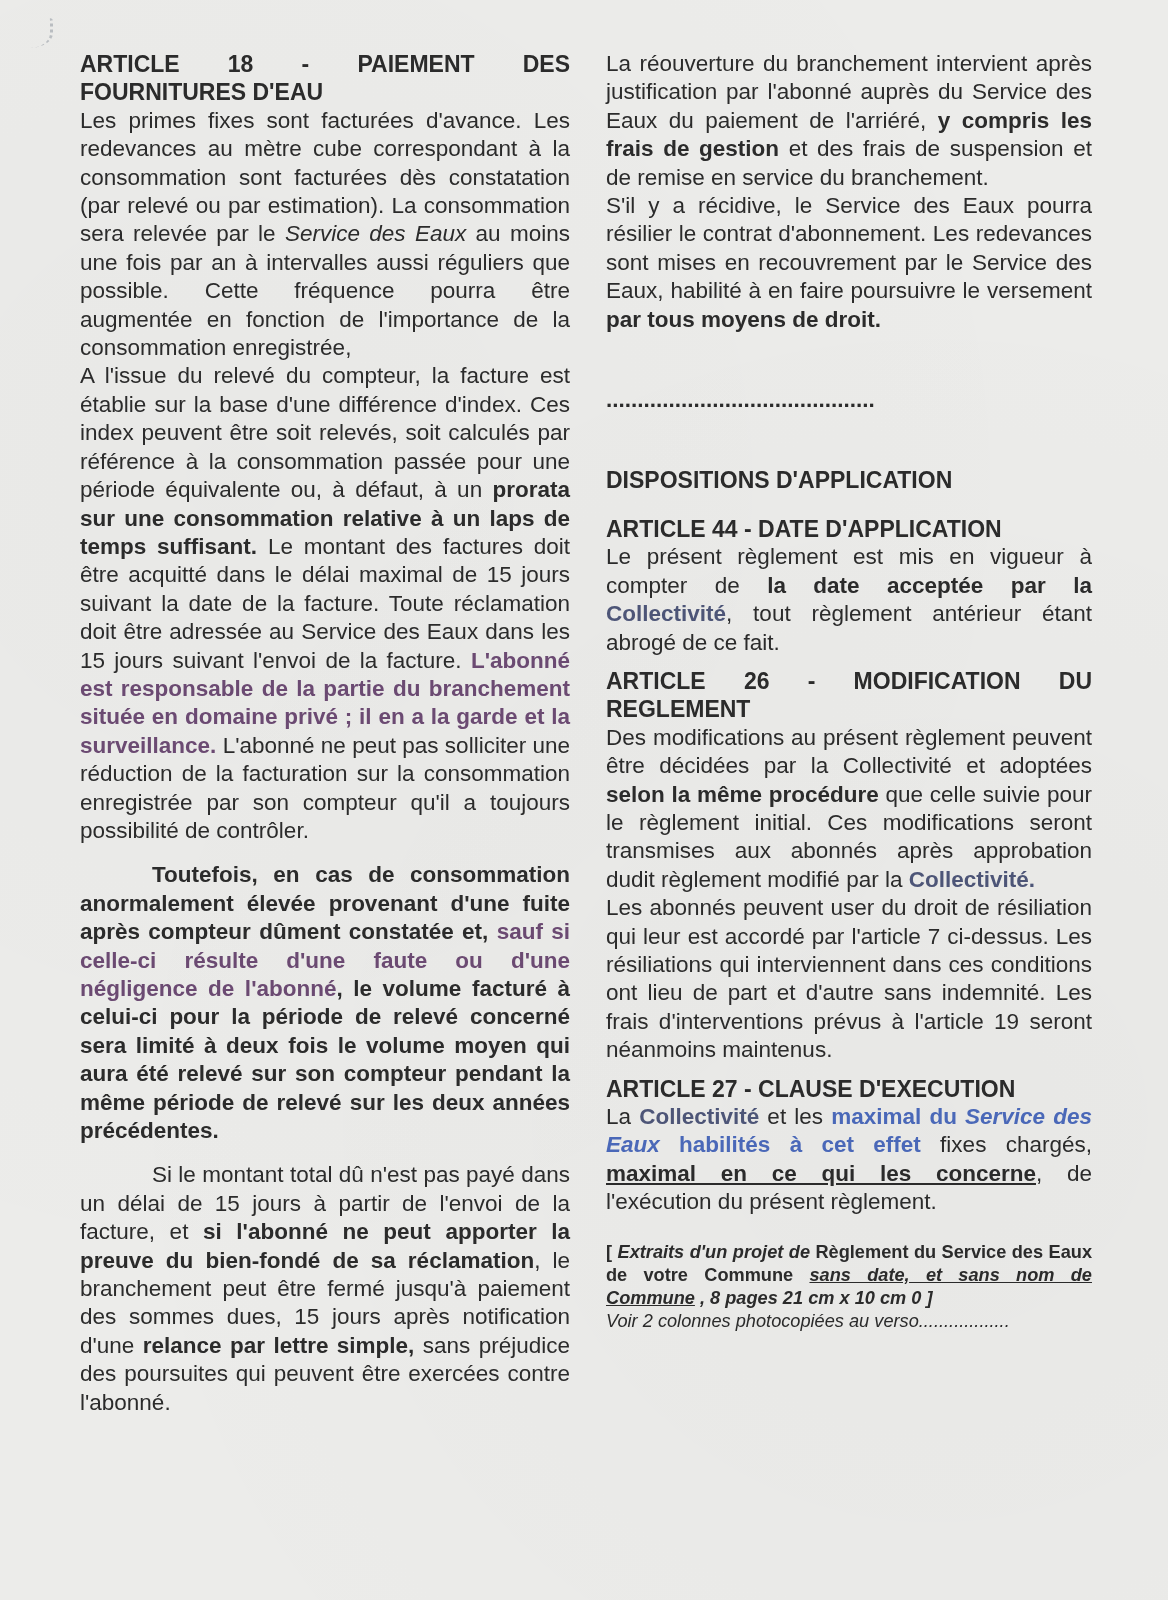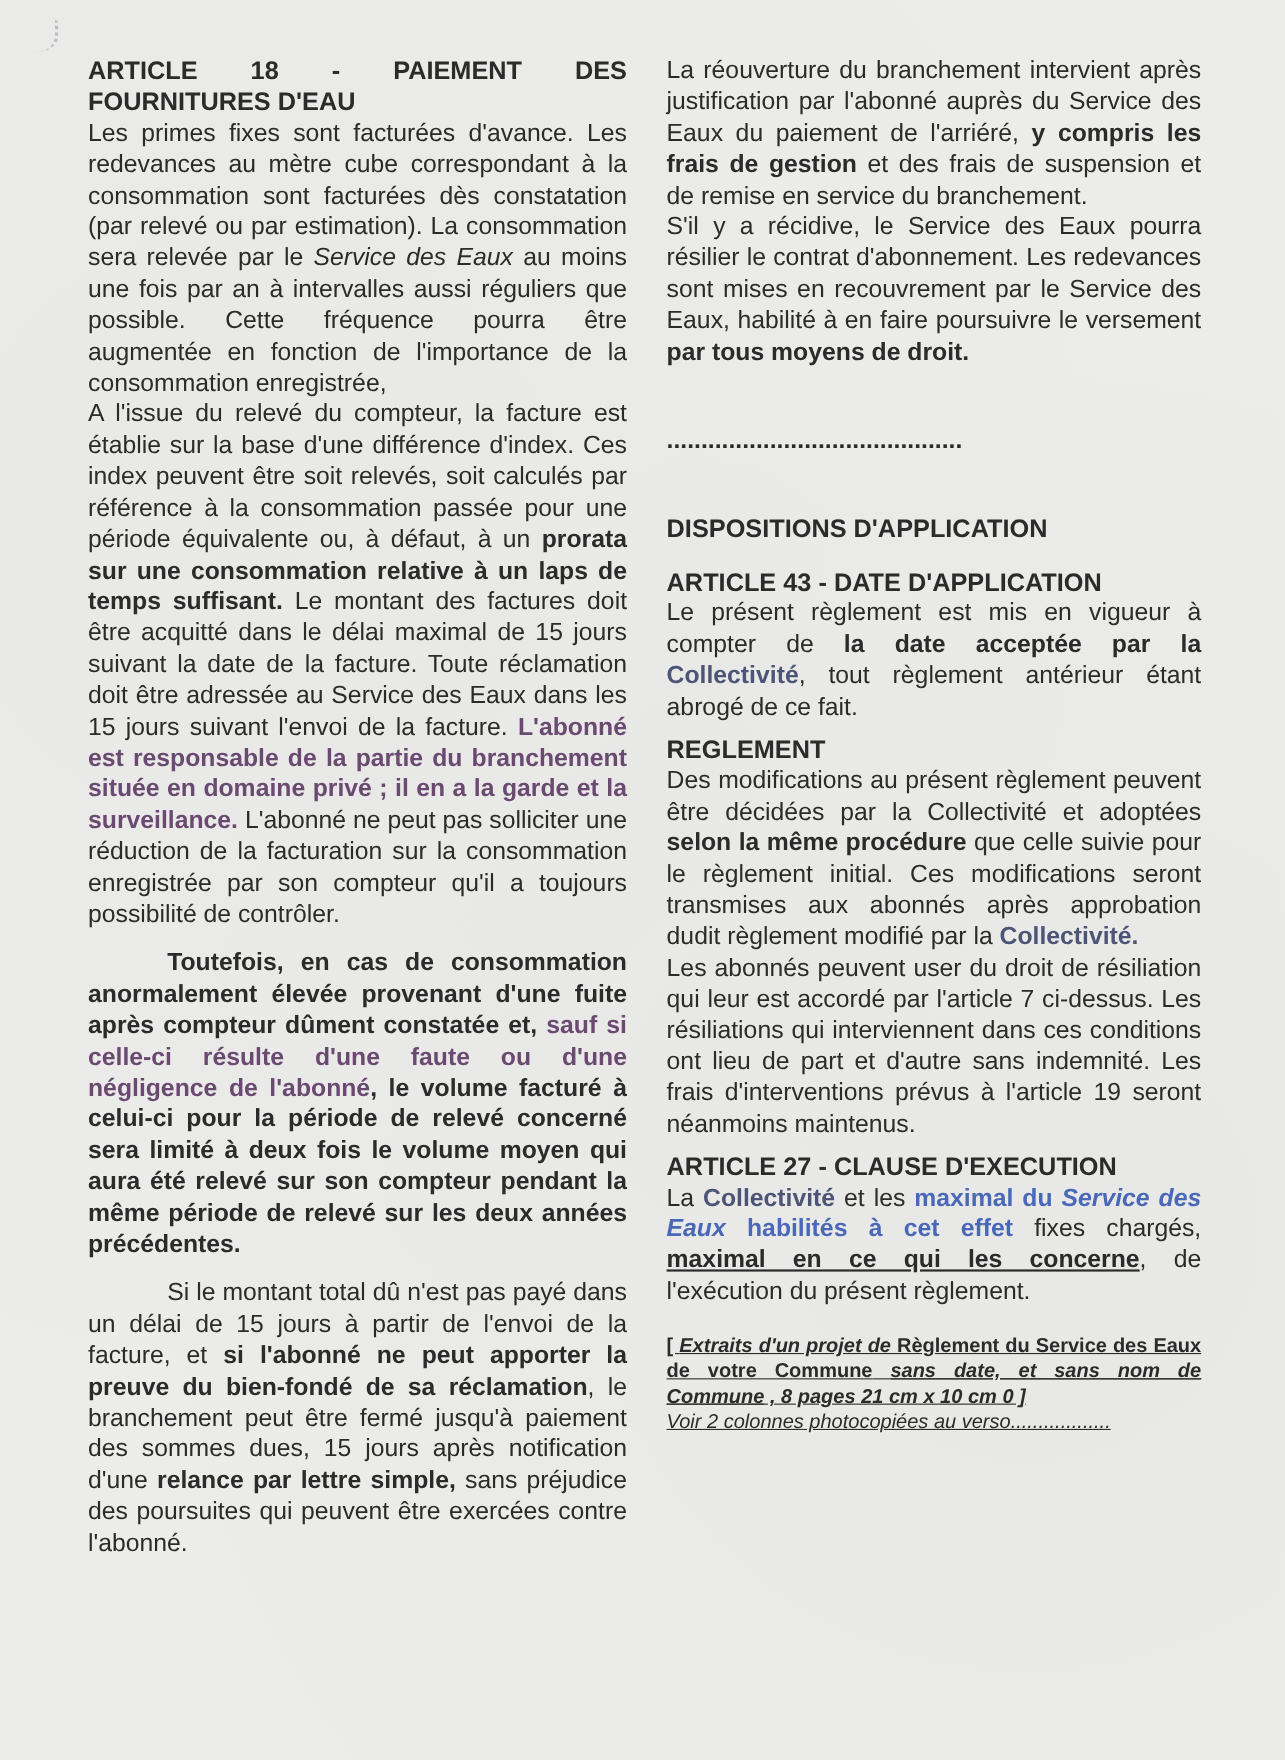--- a/index.html
+++ b/index.html
@@ -26,21 +26,21 @@
     .heading { font-weight: bold; font-size: 23px; }
     .spread { text-align-last: justify; }
     .indent { text-indent: 72px; margin-top: 16px; }
     .gap-sm { height: 10px; }
     .gap-md { height: 20px; }
     .gap-lg { height: 52px; }
     .dots { letter-spacing: 0px; font-weight: bold; }
     .chap { font-weight: bold; font-size: 23px; }
     .chap-line { display: inline-block; border-bottom: 2px solid #2b2b2b; width: 268px; line-height: 24px; }
     .fin { text-align: center; margin-top: 22px; }
-    .note { font-size: 18.2px; line-height: 23px; margin-top: 24px; text-decoration: underline; }
+    .note { font-size: 18.2px; line-height: 23px; margin-top: 24px; }
     .scan-mark { position: absolute; left: 8px; top: 18px; width: 42px; height: 30px;
       border-radius: 40% 10% 50% 20%; border-right: 3px dotted #9aa0a8; opacity: 0.6; }
   </style>
 </head>
 <body>
 
 <div class="page">
   <div class="scan-mark"></div>
 
   <div class="col col-left">
@@ -78,27 +78,34 @@
       <span>S'il y a récidive, le Service des Eaux pourra résilier le contrat d'abonnement. Les redevances sont mises en recouvrement par le Service des Eaux, habilité à en faire poursuivre le versement </span><span class="b">par tous moyens de droit.</span>
     </p>
 
     <div class="gap-lg"></div>
     <p class="dots">...........................................</p>
     <div class="gap-lg"></div>
 
     <p class="chap">DISPOSITIONS D'APPLICATION</p>
 
     <div class="gap-md"></div>
-    <p class="heading">ARTICLE 43 - DATE D'APPLICATION</p>
+    <p class="heading">ARTICLE 44 - DATE D'APPLICATION</p>
     <p>
       <span>Le présent règlement est mis en vigueur à compter de </span><span class="b">la date acceptée par la</span>
       <span class="b blue-dark">Collectivité</span><span>, tout règlement antérieur étant abrogé de ce fait.</span>
     </p>
 
     <div class="gap-sm"></div>
+    <p class="heading spread">
+      <span>ARTICLE</span>
+      <span>26</span>
+      <span>-</span>
+      <span>MODIFICATION</span>
+      <span>DU</span>
+    </p>
     <p class="heading">REGLEMENT</p>
     <p>
       <span>Des modifications au présent règlement peuvent être décidées par la Collectivité et adoptées </span><span class="b">selon la même procédure</span><span> que celle suivie pour le règlement initial. Ces modifications seront transmises aux abonnés après approbation dudit règlement modifié par la </span><span class="b blue-dark">Collectivité.</span>
     </p>
     <p>Les abonnés peuvent user du droit de résiliation qui leur est accordé par l'article 7 ci-dessus. Les résiliations qui interviennent dans ces conditions ont lieu de part et d'autre sans indemnité. Les frais d'interventions prévus à l'article 19 seront néanmoins maintenus.</p>
 
     <div class="gap-sm"></div>
     <p class="heading">ARTICLE 27 - CLAUSE D'EXECUTION</p>
     <p>
       <span>La </span><span class="b blue-dark">Collectivité</span><span> et les </span><span class="b blue">maximal du </span><span class="b blue i">Service des Eaux</span><span class="b blue"> habilités à cet effet</span><span> fixes chargés, </span><span class="b u">maximal en ce qui les concerne</span><span>, de l'exécution du présent règlement.</span>

